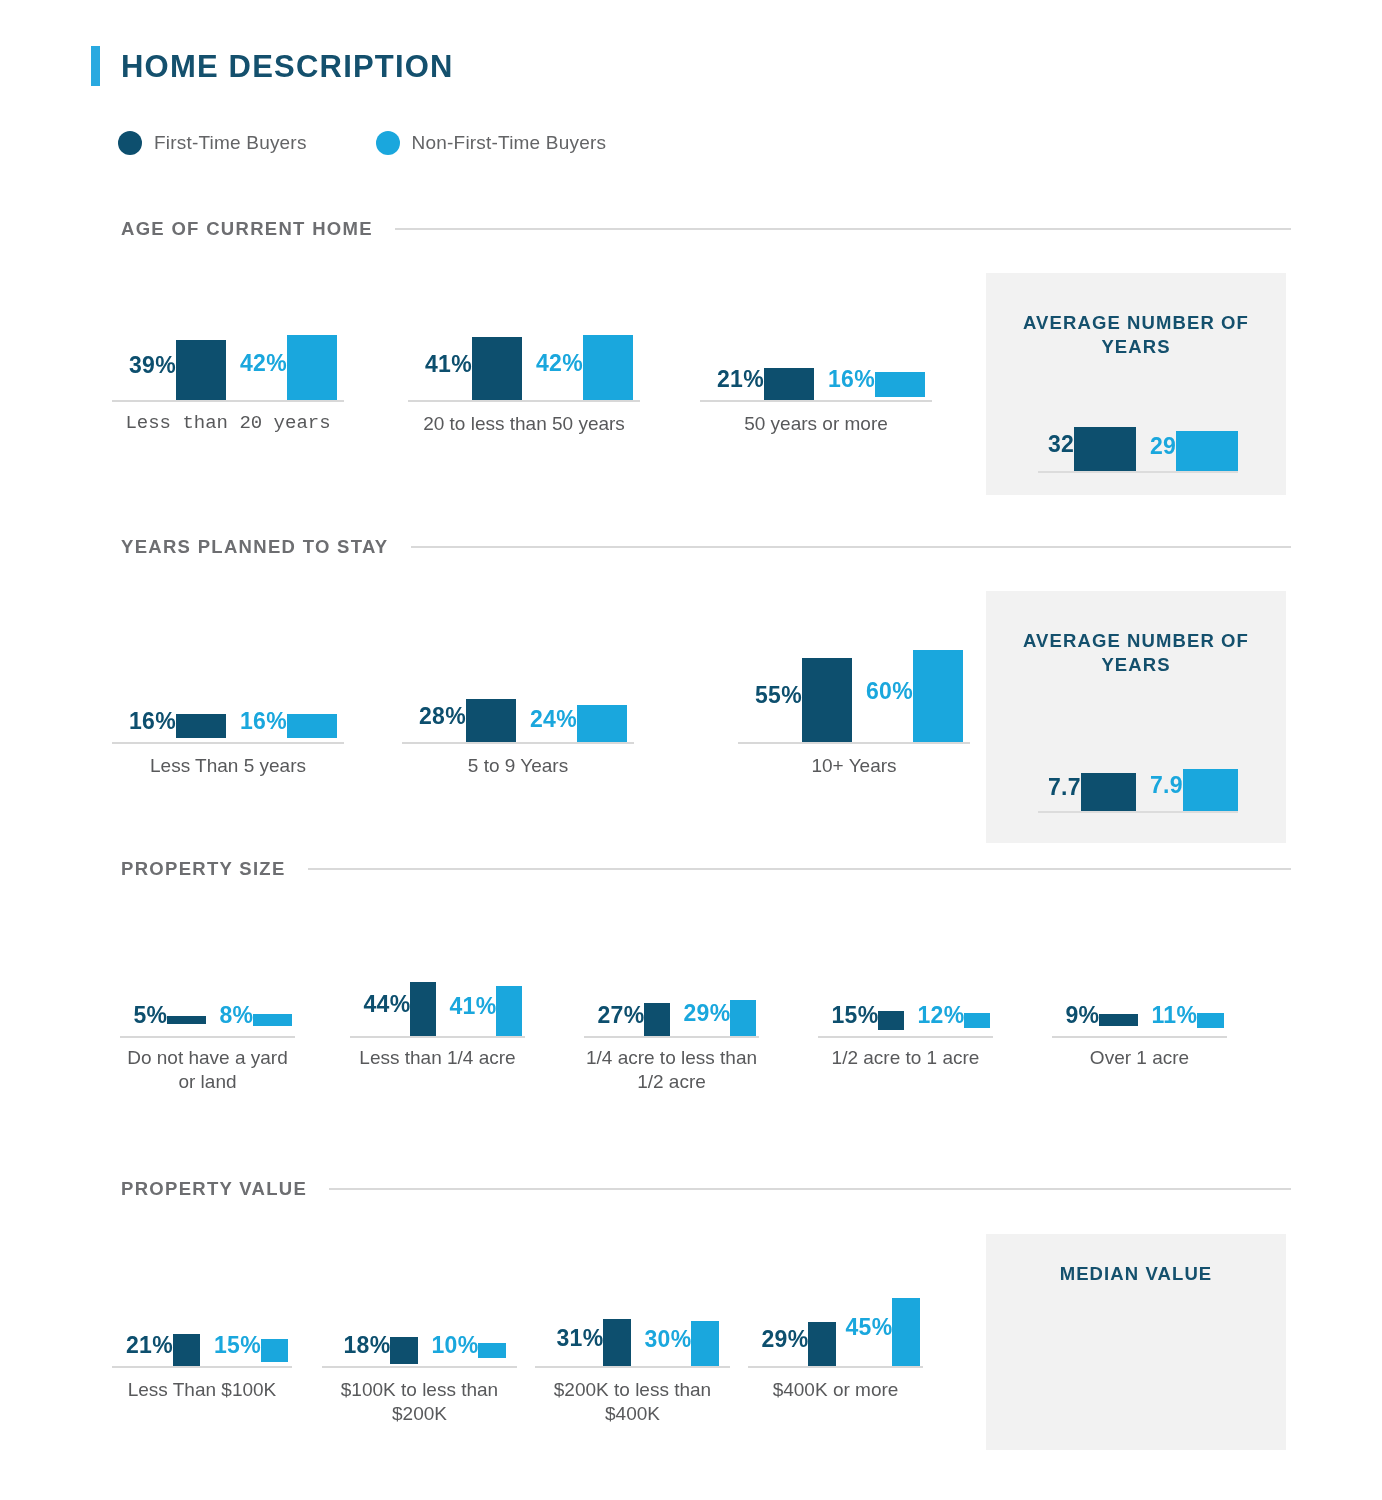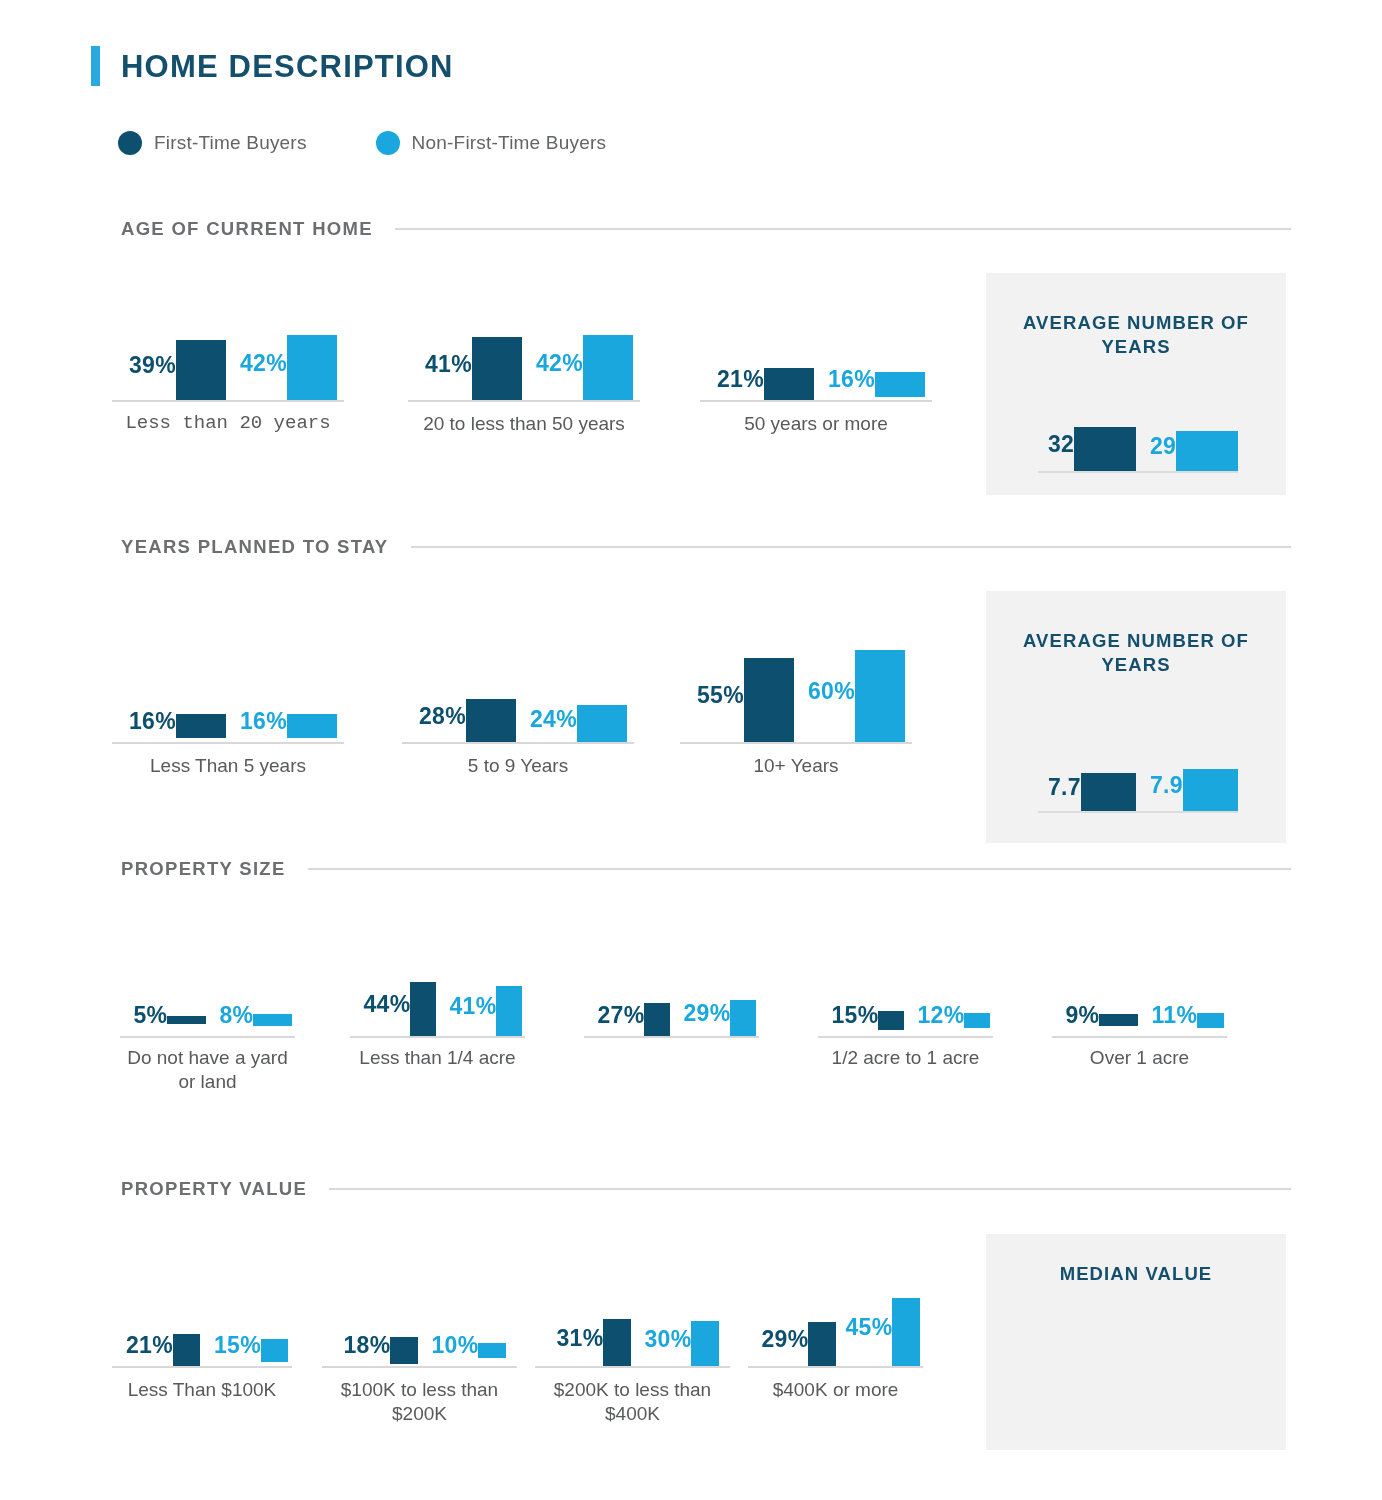--- a/index.html
+++ b/index.html
@@ -178,21 +178,21 @@
         </div>
         <div class="bar-col" style="width:97px;margin-left:4px;">
           <span class="bar-val light">24%</span>
           <div class="bar light" style="height:37px;"></div>
         </div>
       </div>
     </div>
     <div class="group-label" style="top:160px;">5 to 9 Years</div>
   </div>
 
-  <div class="group" style="left:680px;top:58px;width:232px;">
+  <div class="group" style="left:738px;top:58px;width:232px;">
     <div class="bars" style="height:150px;">
       <div class="baseline" style="bottom:0;"></div>
       <div class="bar-pair" style="height:148px;">
         <div class="bar-col" style="width:97px;">
           <span class="bar-val dark">55%</span>
           <div class="bar dark" style="height:84px;"></div>
         </div>
         <div class="bar-col" style="width:97px;margin-left:4px;">
           <span class="bar-val light">60%</span>
           <div class="bar light" style="height:92px;"></div>
@@ -267,20 +267,21 @@
         <div class="bar-col" style="width:72px;">
           <span class="bar-val dark">27%</span>
           <div class="bar dark" style="height:33px;"></div>
         </div>
         <div class="bar-col" style="width:72px;margin-left:4px;">
           <span class="bar-val light">29%</span>
           <div class="bar light" style="height:36px;"></div>
         </div>
       </div>
     </div>
+    <div class="group-label" style="top:108px;">1/4 acre to less than 1/2 acre</div>
   </div>
 
   <div class="group" style="left:818px;top:80px;width:175px;">
     <div class="bars" style="height:100px;">
       <div class="baseline" style="bottom:0;"></div>
       <div class="bar-pair" style="height:98px;">
         <div class="bar-col" style="width:72px;">
           <span class="bar-val dark">15%</span>
           <div class="bar dark" style="height:19px;"></div>
         </div>

